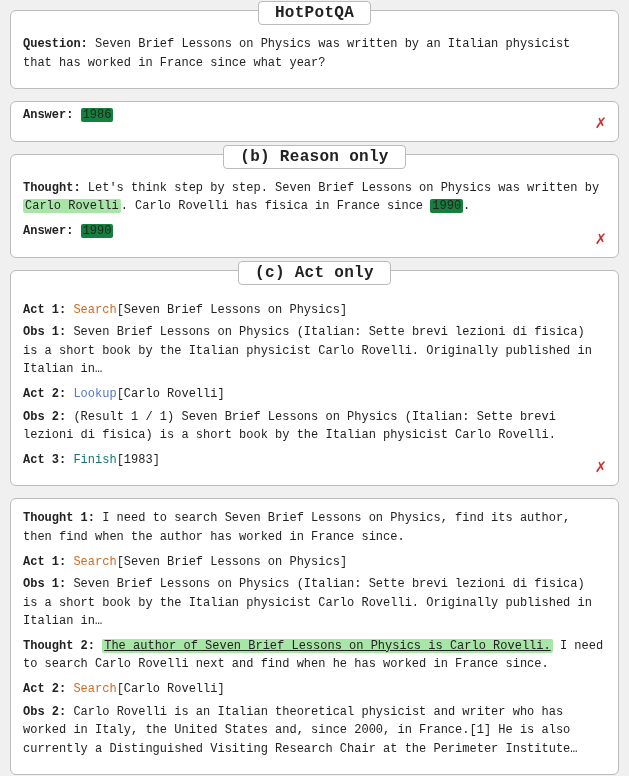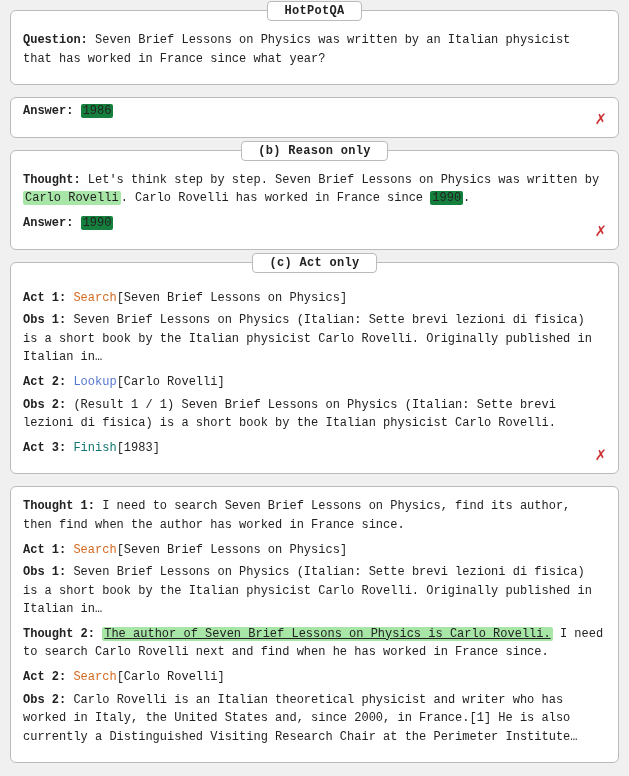--- a/index.html
+++ b/index.html
@@ -25,21 +25,21 @@
       justify-content: center;
       margin-top: -10px;
       margin-bottom: 6px;
     }
     .section-label {
       background: #fff;
       border: 1.5px solid #bbb;
       border-radius: 4px;
       padding: 2px 16px;
       font-weight: bold;
-      font-size: 12px;
+      font-size: 16px;
       letter-spacing: 0.3px;
     }
     .section-body {
       padding: 4px 12px 4px 12px;
       line-height: 1.55;
     }
     .bold { font-weight: bold; }
     .highlight-red {
       background: #15803d;
       border-radius: 2px;
@@ -102,21 +102,21 @@
   <span class="icon-x">✗</span>
 </div>
 
 <div class="section">
   <div class="section-header">
     <span class="section-label">(b) Reason only</span>
   </div>
   <div class="section-body">
     <p>
       <span class="bold">Thought:</span>
-      <span>Let's think step by step. Seven Brief Lessons on Physics was written by </span><span class="highlight-green">Carlo Rovelli</span><span>. Carlo Rovelli has worked in France since </span><span class="highlight-red">1990</span><span>.</span>
+      <span>Let's think step by step. Seven Brief Lessons on Physics was written by </span><span class="highlight-green">Carlo Rovelli</span><span>. Carlo Rovelli has fisica in France since </span><span class="highlight-red">1990</span><span>.</span>
     </p>
     <p style="margin-top:6px;">
       <span class="bold">Answer:</span>
       <span> </span>
       <span class="highlight-red">1990</span>
     </p>
   </div>
   <span class="icon-x">✗</span>
 </div>
 

